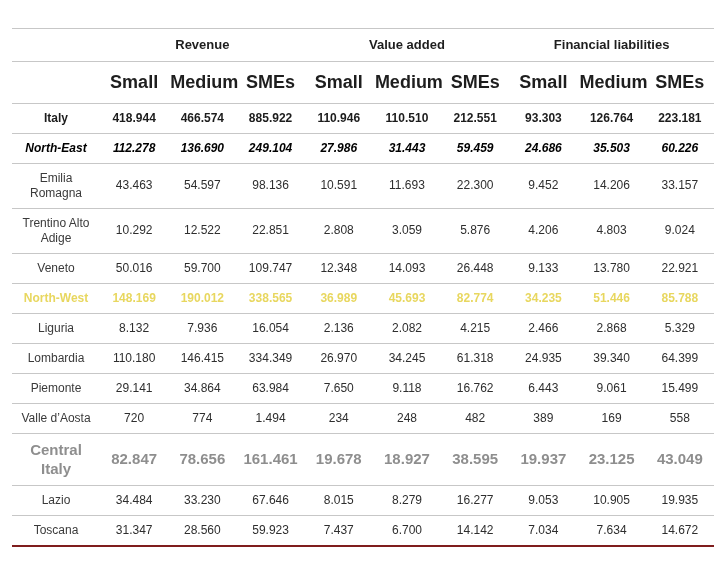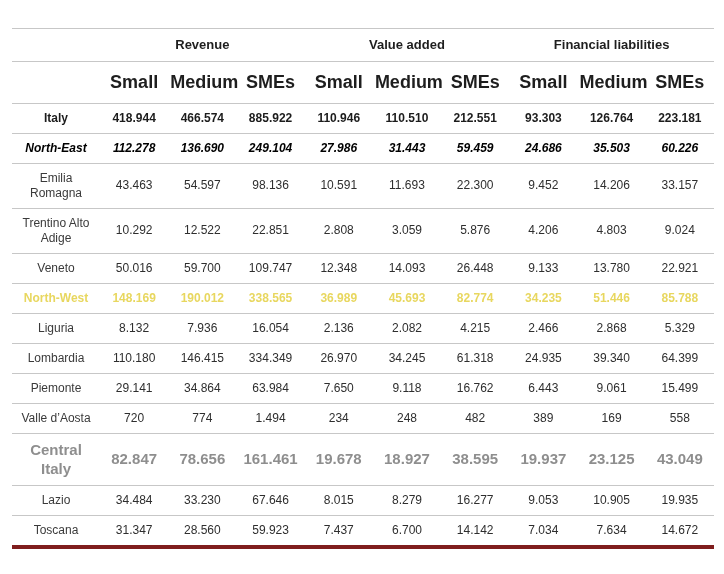--- a/index.html
+++ b/index.html
@@ -19,21 +19,21 @@
   }
   table.data-table {
     width: 702px;
     border-collapse: collapse;
     table-layout: fixed;
   }
   col.label-col { width: 88px; }
   col.num-col { width: 68.2px; }
 
   .data-table tr { border-top: 1px solid #c7c7c7; }
-  .data-table tbody tr:last-child { border-bottom: 4px solid #7f1d1d; }
+  .data-table tbody tr:last-child { border-bottom: 2px solid #7f1d1d; }
 
   .data-table th, .data-table td {
     padding: 7px 2px;
     font-size: 12px;
     line-height: 1.25;
     vertical-align: middle;
   }
   .group-header th {
     font-size: 13px;
     font-weight: bold;

